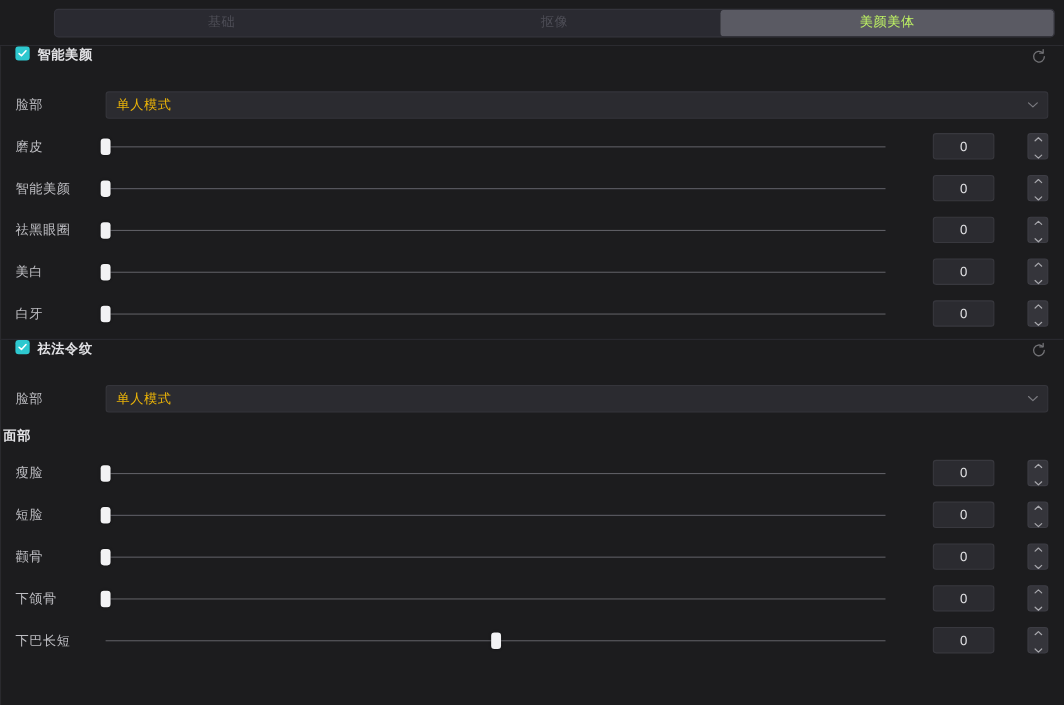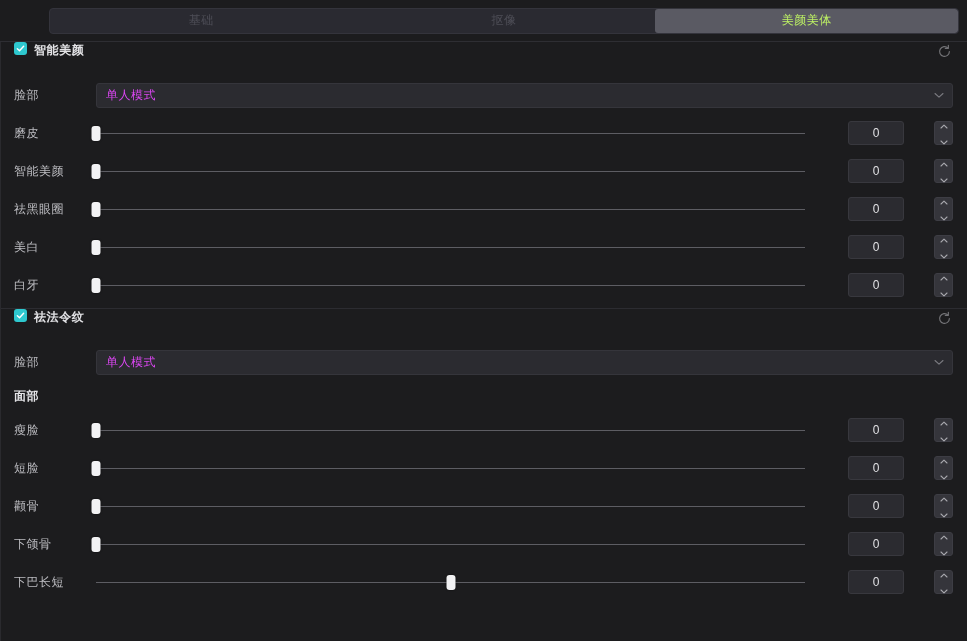--- a/index.html
+++ b/index.html
@@ -130,37 +130,37 @@
     border: 1px solid #35353b;
     border-radius: 3px;
     display: flex;
     align-items: center;
     padding: 0 9px;
     cursor: pointer;
     position: relative;
   }
   .select-value {
     font-size: 12px;
-    color: #d946ef;
+    color: #eab308;
     letter-spacing: .5px;
   }
   .select .chev {
     position: absolute;
     right: 8px;
     top: 50%;
     transform: translateY(-50%);
     opacity: .6;
   }
 
   
   .subhead {
     height: 30px;
     display: flex;
     align-items: center;
-    padding: 0 13px;
+    padding: 0 2px;
     font-size: 12px;
     font-weight: 700;
     color: #e4e4e7;
     letter-spacing: .6px;
     font-family: Liberation Serif, serif;
   }
 
   
   .slider-wrap {
     flex: 1;

